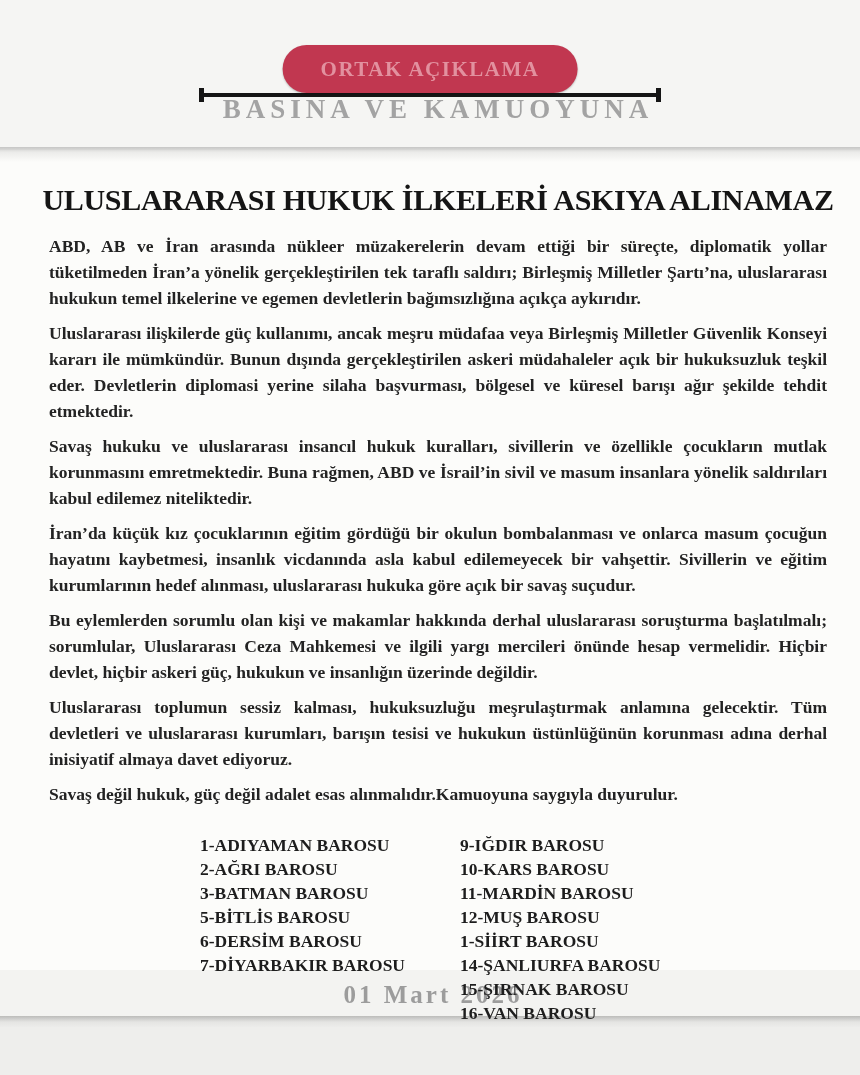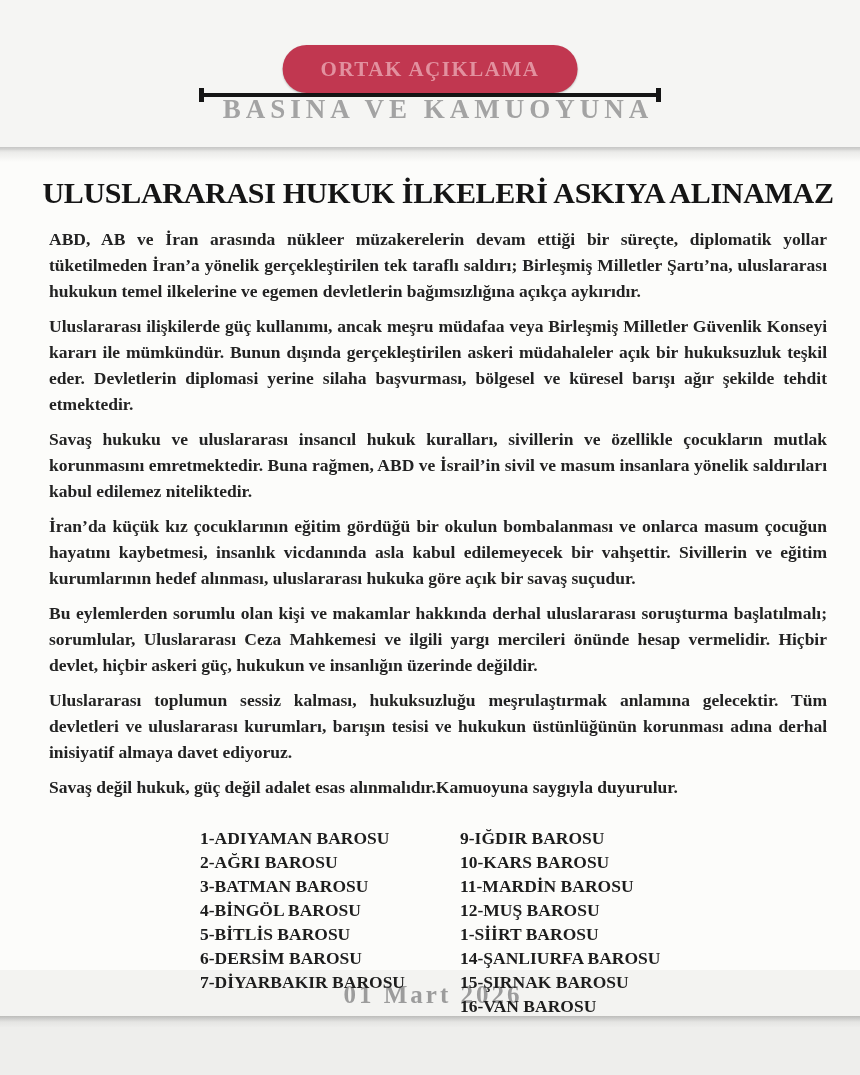--- a/index.html
+++ b/index.html
@@ -28,21 +28,21 @@
   }
   .subtitle{
     position:absolute;top:94px;left:0;width:100%;text-align:center;
     font-size:27px;font-weight:bold;letter-spacing:5px;color:#a3a3a3;white-space:nowrap;margin-left:8px;
   }
 
   
   .sheet{
     position:absolute;top:150px;bottom:57px;left:0;right:0;
     background:#fcfcfa;box-sizing:border-box;
-    padding:26px 33px 0 49px;z-index:1;
+    padding:33px 33px 0 49px;z-index:1;
   }
   .divider-shadow{position:absolute;left:0;right:0;height:15px;z-index:3;pointer-events:none;}
   .divider-shadow.top{top:147px;background:linear-gradient(to bottom,rgba(90,90,90,.30) 0,rgba(90,90,90,.10) 35%,rgba(90,90,90,0) 100%);}
   .divider-shadow.bottom{top:1016px;background:linear-gradient(to bottom,rgba(60,60,60,.30) 0,rgba(60,60,60,.08) 40%,rgba(60,60,60,0) 100%);}
 
   .statement-title{
     margin:0 -10px 16px -10px;text-align:center;
     font-size:30px;font-weight:bold;color:#151515;letter-spacing:-.3px;white-space:nowrap;
   }
   .statement-paragraph{
@@ -87,21 +87,20 @@
     <p class="statement-paragraph">İran’da küçük kız çocuklarının eğitim gördüğü bir okulun bombalanması ve onlarca masum çocuğun hayatını kaybetmesi, insanlık vicdanında asla kabul edilemeyecek bir vahşettir. Sivillerin ve eğitim kurumlarının hedef alınması, uluslararası hukuka göre açık bir savaş suçudur.</p>
     <p class="statement-paragraph">Bu eylemlerden sorumlu olan kişi ve makamlar hakkında derhal uluslararası soruşturma başlatılmalı; sorumlular, Uluslararası Ceza Mahkemesi ve ilgili yargı mercileri önünde hesap vermelidir. Hiçbir devlet, hiçbir askeri güç, hukukun ve insanlığın üzerinde değildir.</p>
     <p class="statement-paragraph">Uluslararası toplumun sessiz kalması, hukuksuzluğu meşrulaştırmak anlamına gelecektir. Tüm devletleri ve uluslararası kurumları, barışın tesisi ve hukukun üstünlüğünün korunması adına derhal inisiyatif almaya davet ediyoruz.</p>
     <p class="statement-paragraph">Savaş değil hukuk, güç değil adalet esas alınmalıdır.Kamuoyuna saygıyla duyurulur.</p>
 
     <div class="signatories">
       <div class="signatory-col">
         <div class="signatory-item">1-ADIYAMAN BAROSU</div>
         <div class="signatory-item">2-AĞRI BAROSU</div>
         <div class="signatory-item">3-BATMAN BAROSU</div>
-        <div class="signatory-item">4-BİNGÖL BAROSU</div>
         <div class="signatory-item">5-BİTLİS BAROSU</div>
         <div class="signatory-item">6-DERSİM BAROSU</div>
         <div class="signatory-item">7-DİYARBAKIR BAROSU</div>
       </div>
       <div class="signatory-col">
         <div class="signatory-item">9-IĞDIR BAROSU</div>
         <div class="signatory-item">10-KARS BAROSU</div>
         <div class="signatory-item">11-MARDİN BAROSU</div>
         <div class="signatory-item">12-MUŞ BAROSU</div>
         <div class="signatory-item">1-SİİRT BAROSU</div>

